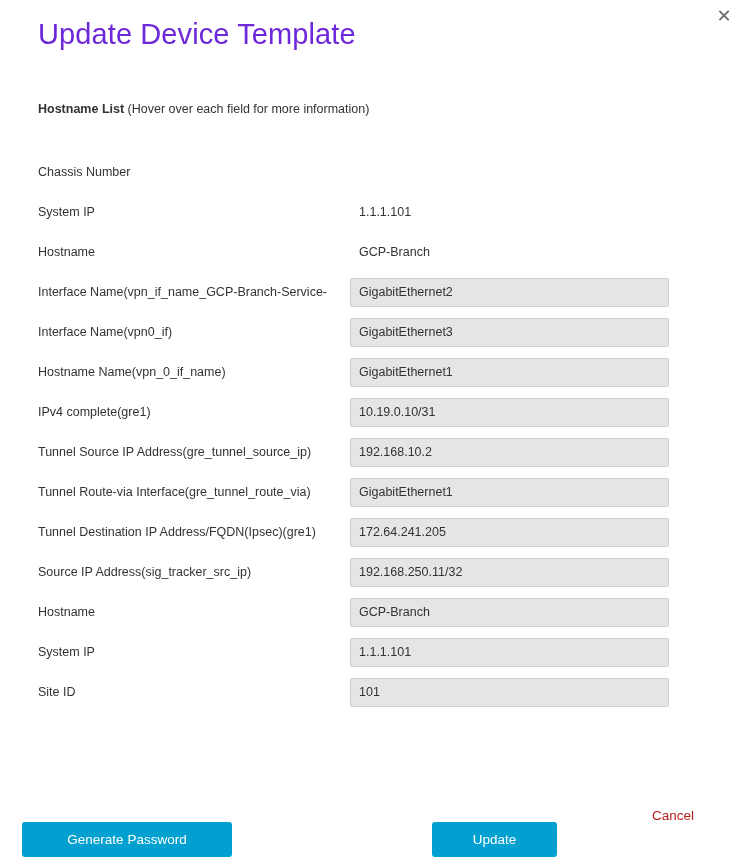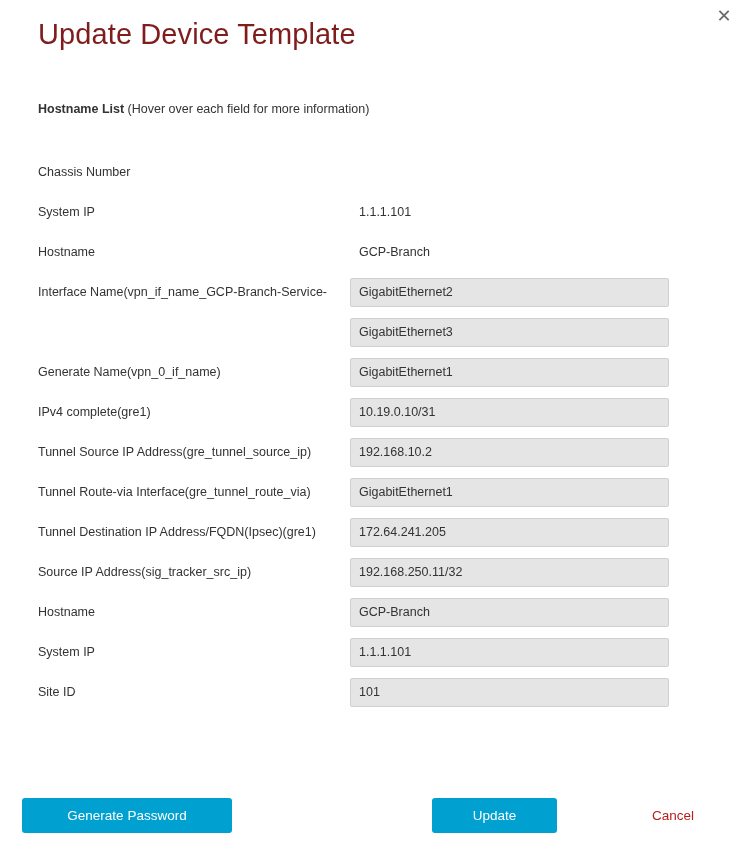--- a/index.html
+++ b/index.html
@@ -33,21 +33,21 @@
     line-height: 24px;
     text-align: center;
     padding: 0;
   }
   .title {
     position: absolute;
     top: 18px;
     left: 38px;
     font-size: 29px;
     font-weight: 400;
-    color: #7f1d1d;
+    color: #6d28d9;
     letter-spacing: 0.1px;
   }
   .variable-list {
     position: absolute;
     top: 102px;
     left: 38px;
     font-size: 12.5px;
     color: #333333;
   }
   .variable-list .vl-strong {
@@ -107,20 +107,21 @@
     border: none;
     border-radius: 3px;
     font-family: "Liberation Sans", sans-serif;
     font-size: 13.5px;
     cursor: pointer;
     height: 35px;
   }
   .btn-primary {
     background: #00a0d1;
     color: #ffffff;
+    margin-top: 24px;
   }
   .btn-generate {
     position: absolute;
     left: 22px;
     top: 17px;
     width: 210px;
   }
   .btn-update {
     position: absolute;
     left: 432px;
@@ -161,24 +162,25 @@
       </div>
       <div class="row">
         <div class="row-label">Hostname</div>
         <div class="row-static">GCP-Branch</div>
       </div>
       <div class="row">
         <div class="row-label">Interface Name(vpn_if_name_GCP-Branch-Service-</div>
         <input class="row-input" type="text" value="GigabitEthernet2" style="">
       </div>
       <div class="row">
+        <div class="row-label">Interface Name(vpn0_if)</div>
         <input class="row-input" type="text" value="GigabitEthernet3" style="">
       </div>
       <div class="row">
-        <div class="row-label">Generate Name(vpn_0_if_name)</div>
+        <div class="row-label">Hostname Name(vpn_0_if_name)</div>
         <input class="row-input" type="text" value="GigabitEthernet1" style="">
       </div>
       <div class="row">
         <div class="row-label">IPv4 complete(gre1)</div>
         <input class="row-input" type="text" value="10.19.0.10/31" style="">
       </div>
       <div class="row">
         <div class="row-label">Tunnel Source IP Address(gre_tunnel_source_ip)</div>
         <input class="row-input" type="text" value="192.168.10.2" style="">
       </div>

